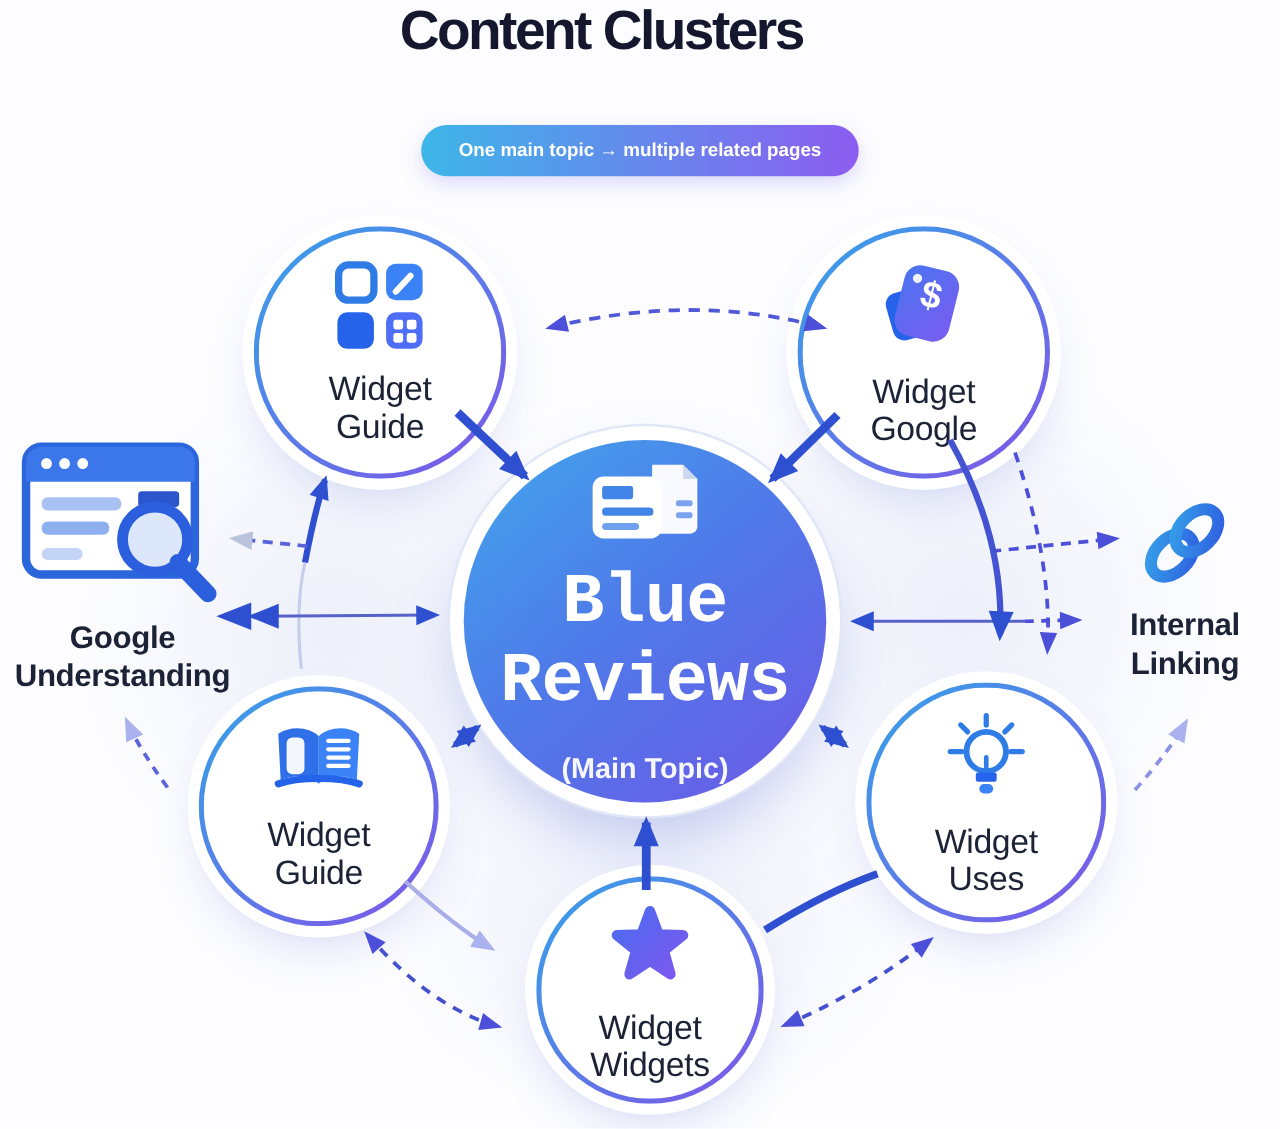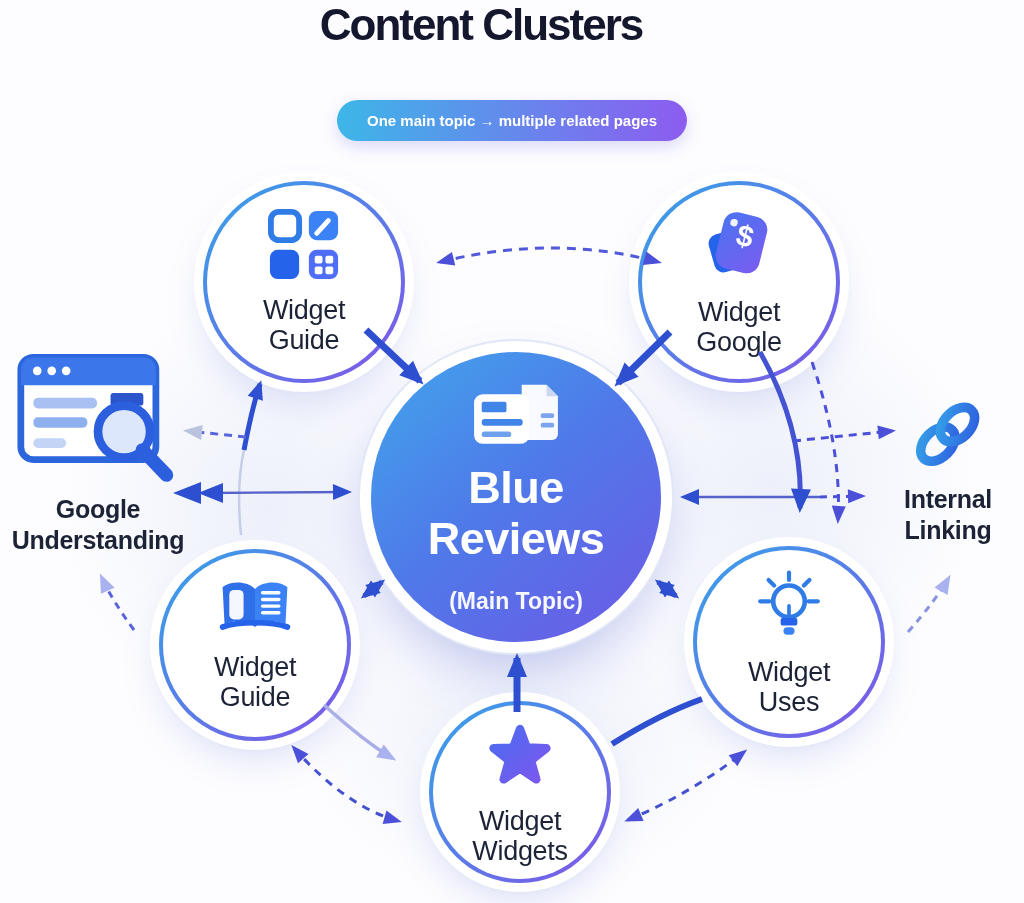--- a/index.html
+++ b/index.html
@@ -18,21 +18,21 @@
     background:linear-gradient(#fff,#fff) padding-box,linear-gradient(135deg,#35a3e8,#8055e8) border-box;
     border:4px solid transparent;
     box-shadow:0 0 0 9px #fff,0 18px 36px rgba(106,125,216,.22),0 4px 10px rgba(106,125,216,.14);
     display:flex;flex-direction:column;align-items:center;justify-content:center;gap:10px;text-align:center;z-index:2;}
   .node .lbl{font-size:27px;font-weight:400;color:#1d2336;line-height:1.1;letter-spacing:-.3px;}
   .node .lbl span{display:block;}
   .main-node{position:absolute;border-radius:50%;z-index:2;
     background:linear-gradient(140deg,#41a6ec 0%,#4f79e9 48%,#6e59e6 100%);
     box-shadow:0 0 0 11px #fff,0 0 0 13px #e2e7f7,0 26px 54px rgba(96,112,214,.38);
     display:flex;flex-direction:column;align-items:center;justify-content:center;text-align:center;color:#fff;}
-  .main-node .big{font-size:45px;font-weight:800;line-height:1.12;letter-spacing:-.5px;}
+  .main-node .big{font-size:56px;font-weight:800;line-height:1.12;letter-spacing:-.5px;font-family:Liberation Mono, monospace;}
   .main-node .sub{font-size:23px;font-weight:700;margin-top:24px;color:rgba(255,255,255,.95);}
   
   .side{position:absolute;text-align:center;z-index:2;}
   .side .lbl{font-size:25px;font-weight:800;color:#1d2336;line-height:1.22;letter-spacing:-.3px;}
   .side .lbl span{display:block;}
   #arrows{position:absolute;left:0;top:0;z-index:3;pointer-events:none;}
 </style>
 </head>
 <body>
 <div id="stage">

